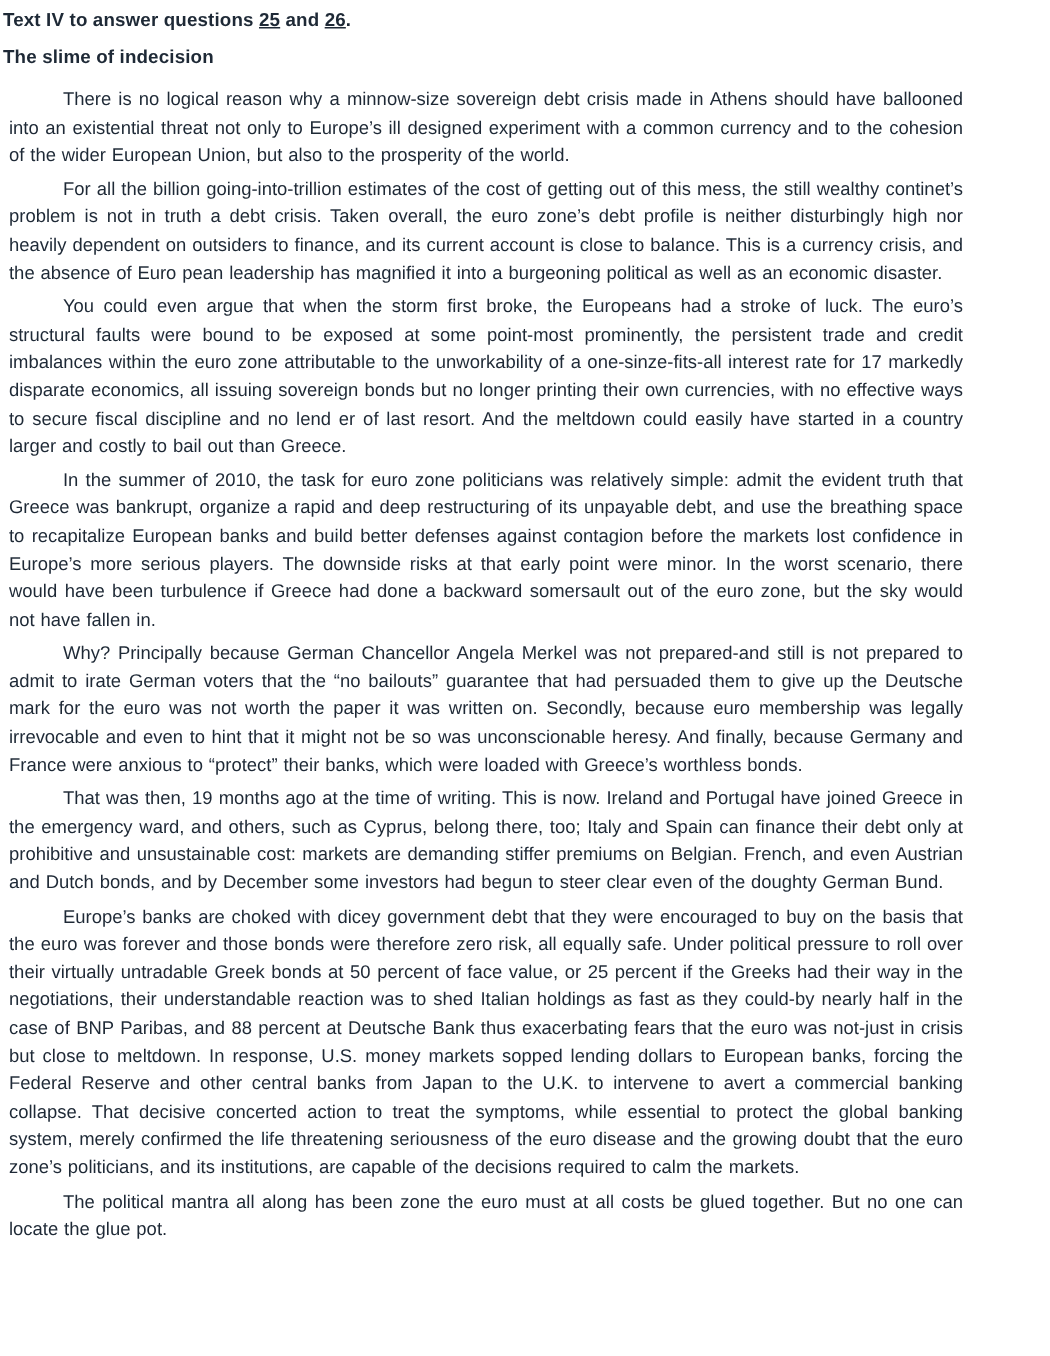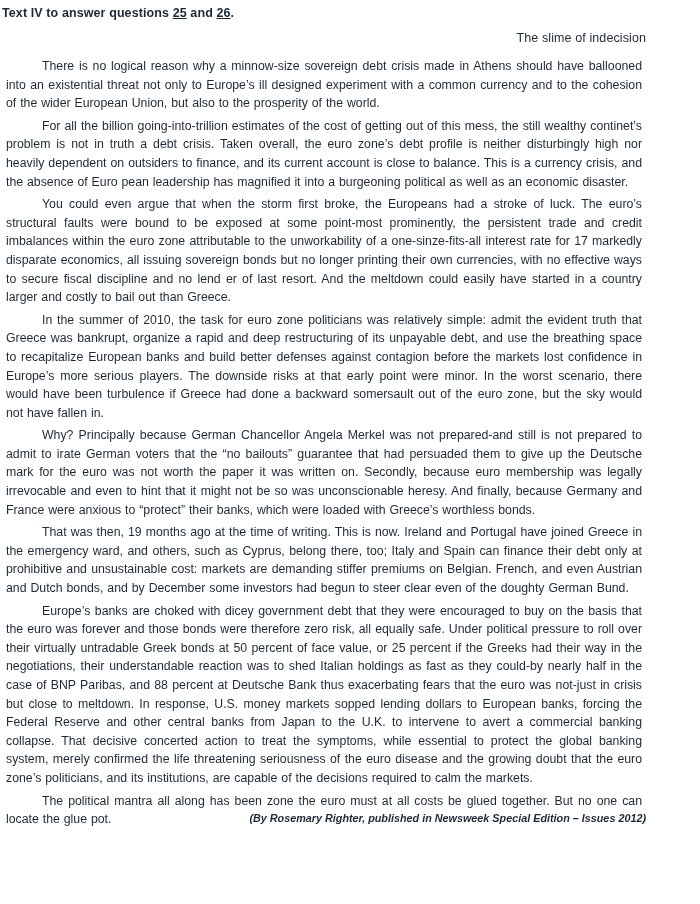--- a/index.html
+++ b/index.html
@@ -21,22 +21,22 @@
     font-size: 12.5px;
     font-weight: bold;
     line-height: 16px;
     margin: 1px 0 0 0;
     letter-spacing: 0.1px;
   }
   .header-line .qnum {
     text-decoration: underline;
   }
   .doc-title {
-    text-align: right;
-    font-weight: normal;
+    text-align: left;
+    font-weight: bold;
     font-size: 12.5px;
     line-height: 15px;
     margin: 10px 0 11px 0;
     letter-spacing: 0.1px;
   }
   .article-body p.para {
     margin: 4px;
     text-align: justify;
     text-indent: 36px;
     font-size: 12.3px;
@@ -71,17 +71,16 @@
   <div class="article-body">
     <p class="para">There is no logical reason why a minnow-size sovereign debt crisis made in Athens should have ballooned into an existential threat not only to Europe’s ill designed experiment with a common currency and to the cohesion of the wider European Union, but also to the prosperity of the world.</p>
     <p class="para">For all the billion going-into-trillion estimates of the cost of getting out of this mess, the still wealthy continet’s problem is not in truth a debt crisis. Taken overall, the euro zone’s debt profile is neither disturbingly high nor heavily dependent on outsiders to finance, and its current account is close to balance. This is a currency crisis, and the absence of Euro pean leadership has magnified it into a burgeoning political as well as an economic disaster.</p>
     <p class="para">You could even argue that when the storm first broke, the Europeans had a stroke of luck. The euro’s structural faults were bound to be exposed at some point-most prominently, the persistent trade and credit imbalances within the euro zone attributable to the unworkability of a one-sinze-fits-all interest rate for 17 markedly disparate economics, all issuing sovereign bonds but no longer printing their own currencies, with no effective ways to secure fiscal discipline and no lend er of last resort. And the meltdown could easily have started in a country larger and costly to bail out than Greece.</p>
     <p class="para">In the summer of 2010, the task for euro zone politicians was relatively simple: admit the evident truth that Greece was bankrupt, organize a rapid and deep restructuring of its unpayable debt, and use the breathing space to recapitalize European banks and build better defenses against contagion before the markets lost confidence in Europe’s more serious players. The downside risks at that early point were minor. In the worst scenario, there would have been turbulence if Greece had done a backward somersault out of the euro zone, but the sky would not have fallen in.</p>
     <p class="para">Why? Principally because German Chancellor Angela Merkel was not prepared-and still is not prepared to admit to irate German voters that the “no bailouts” guarantee that had persuaded them to give up the Deutsche mark for the euro was not worth the paper it was written on. Secondly, because euro membership was legally irrevocable and even to hint that it might not be so was unconscionable heresy. And finally, because Germany and France were anxious to “protect” their banks, which were loaded with Greece’s worthless bonds.</p>
     <p class="para">That was then, 19 months ago at the time of writing. This is now. Ireland and Portugal have joined Greece in the emergency ward, and others, such as Cyprus, belong there, too; Italy and Spain can finance their debt only at prohibitive and unsustainable cost: markets are demanding stiffer premiums on Belgian. French, and even Austrian and Dutch bonds, and by December some investors had begun to steer clear even of the doughty German Bund.</p>
     <p class="para">Europe’s banks are choked with dicey government debt that they were encouraged to buy on the basis that the euro was forever and those bonds were therefore zero risk, all equally safe. Under political pressure to roll over their virtually untradable Greek bonds at 50 percent of face value, or 25 percent if the Greeks had their way in the negotiations, their understandable reaction was to shed Italian holdings as fast as they could-by nearly half in the case of BNP Paribas, and 88 percent at Deutsche Bank thus exacerbating fears that the euro was not-just in crisis but close to meltdown. In response, U.S. money markets sopped lending dollars to European banks, forcing the Federal Reserve and other central banks from Japan to the U.K. to intervene to avert a commercial banking collapse. That decisive concerted action to treat the symptoms, while essential to protect the global banking system, merely confirmed the life threatening seriousness of the euro disease and the growing doubt that the euro zone’s politicians, and its institutions, are capable of the decisions required to calm the markets.</p>
     <div class="final-block">
       <p class="para">The political mantra all along has been zone the euro must at all costs be glued together. But no one can locate the glue pot.</p>
-      <div class="attribution">(By Rosemary Righter, published in Newsweek Special Edition – Issues 2012)</div>
     </div>
   </div>
 
 </div>
 
 </body></html>

